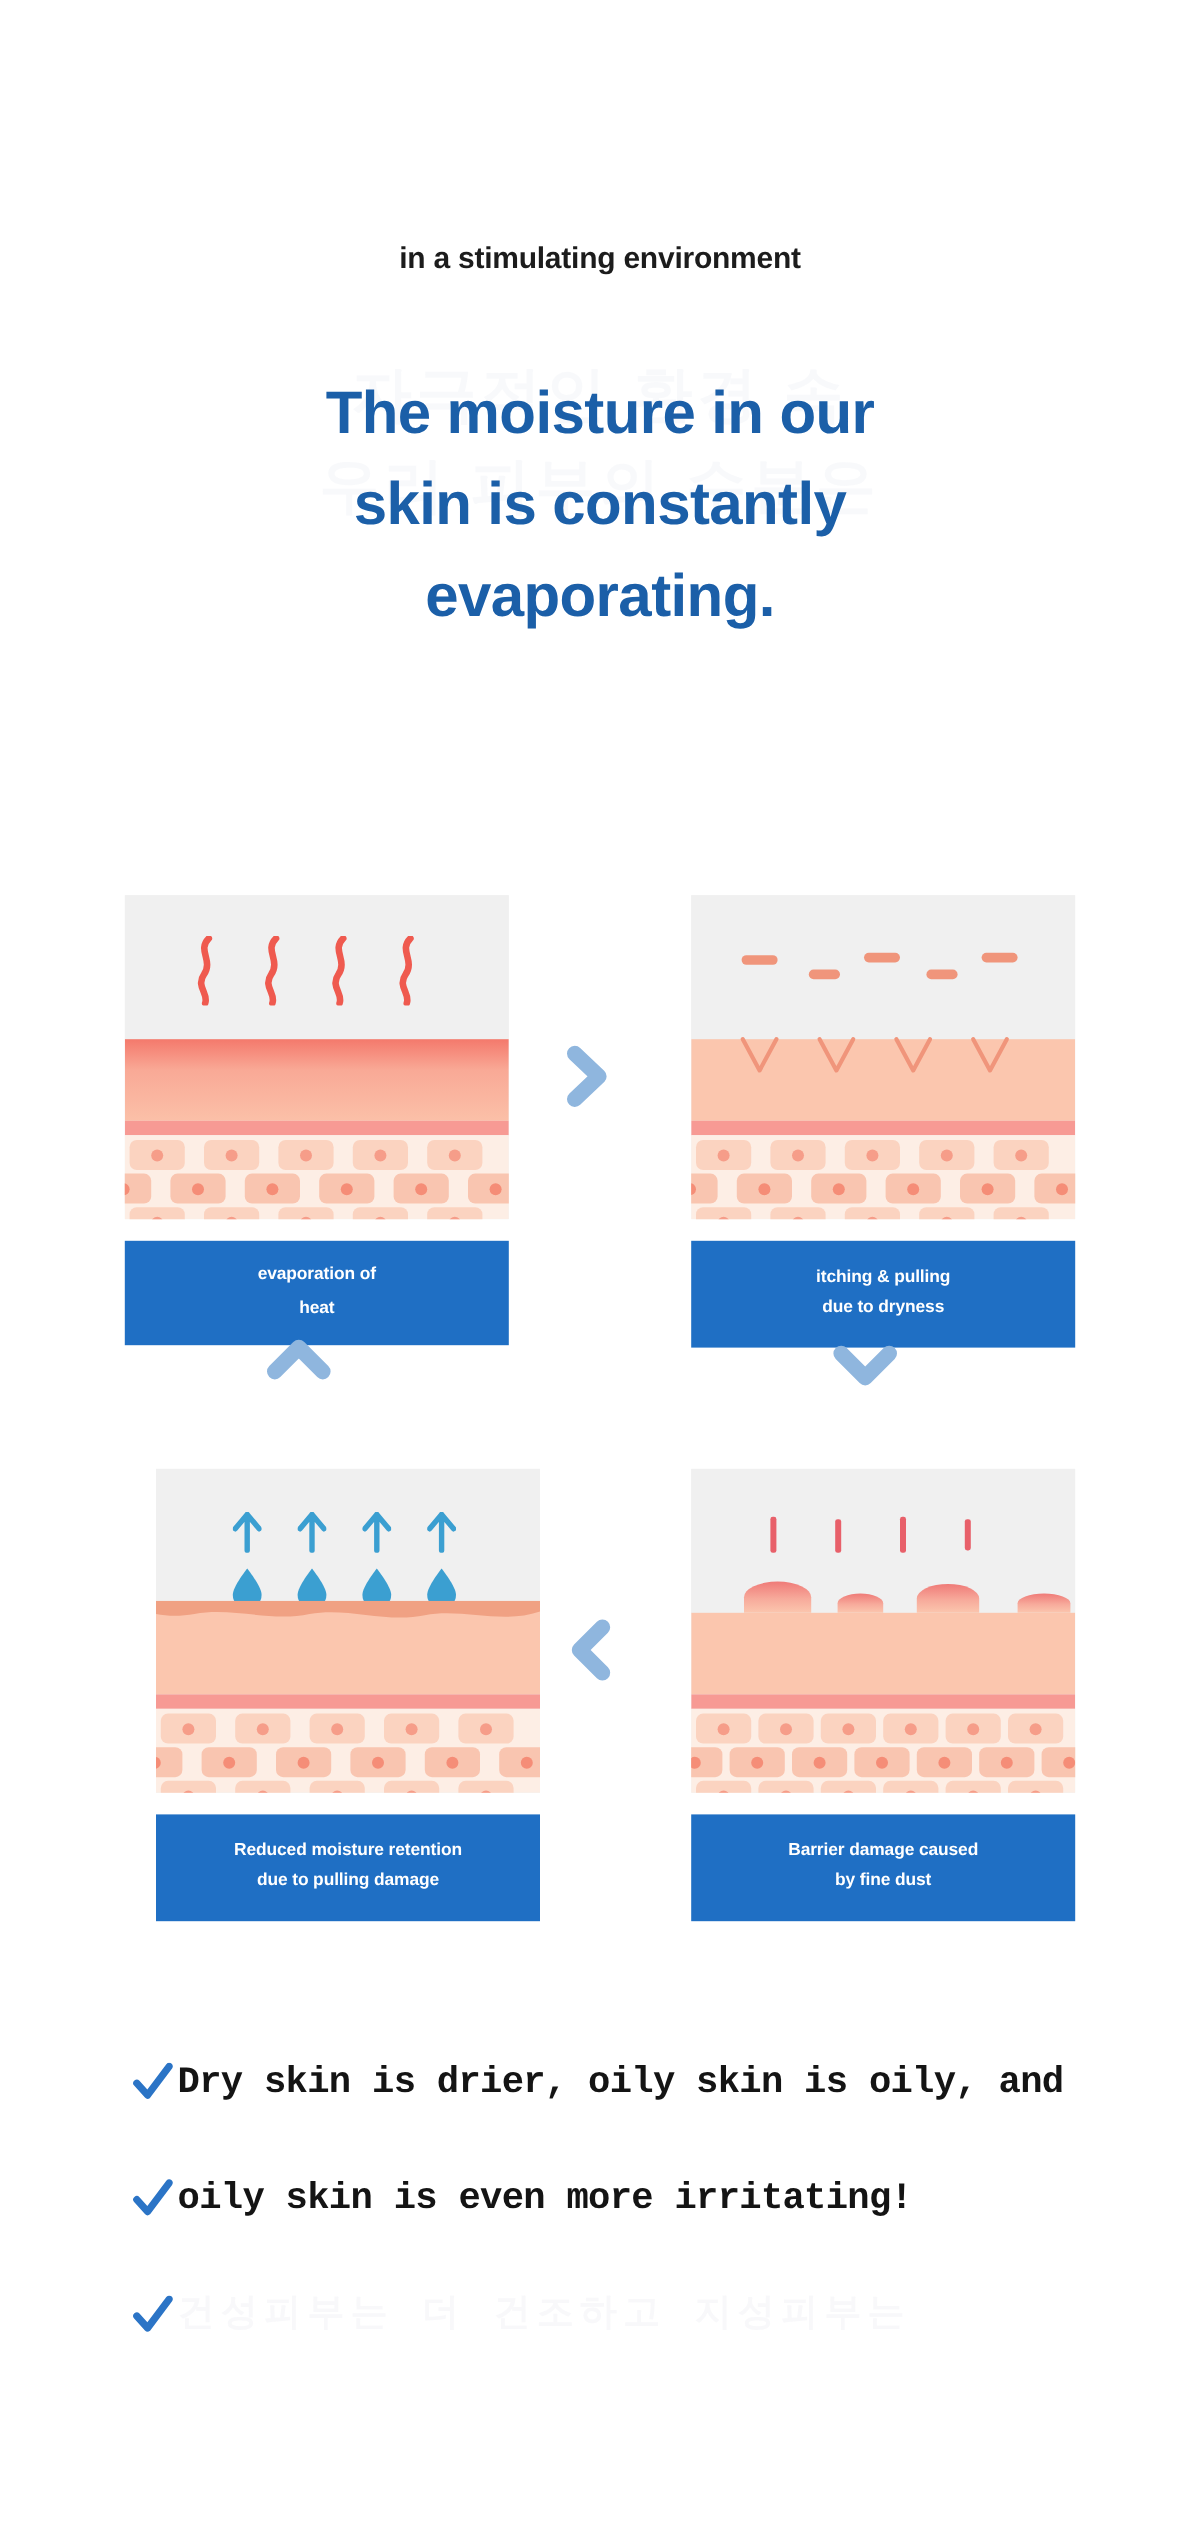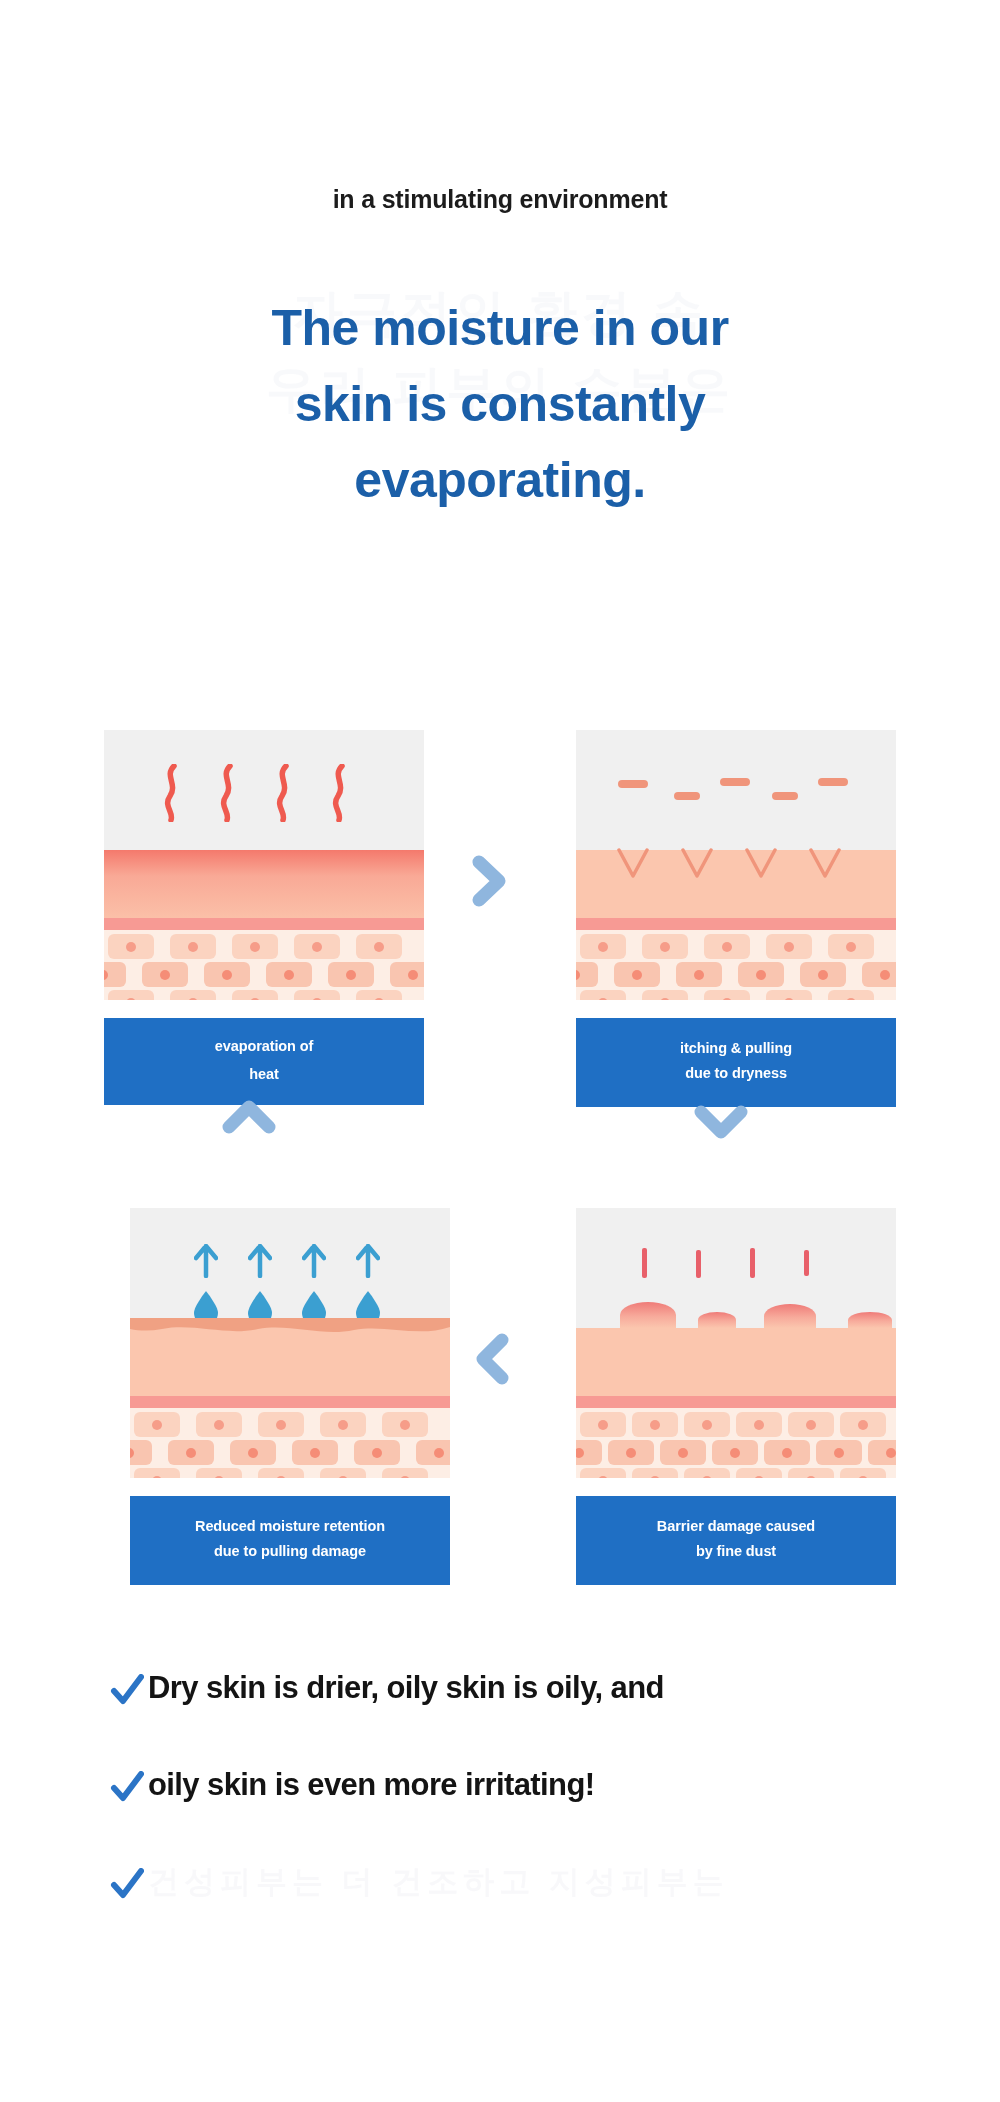--- a/index.html
+++ b/index.html
@@ -15,20 +15,21 @@
     font-family: "Liberation Sans", sans-serif;
     position: relative;
     overflow: hidden;
   }
 
   .page {
     position: relative;
     width: 1000px;
     height: 1562px;
     background: #ffffff;
+    margin-top: 16px;
   }
 
   
   .eyebrow {
     position: absolute;
     top: 185px;
     left: 0;
     width: 1000px;
     text-align: center;
     font-size: 25px;
@@ -229,22 +230,23 @@
   
   .bullets {
     position: absolute;
     top: 1640px;
     left: 110px;
     width: 860px;
   }
 
   .bullet {
     display: flex;
-    align-items: center;
+    align-items: flex-end;
     height: 97px;
+    font-family: Liberation Mono, monospace;
   }
 
   .check {
     flex: 0 0 auto;
     width: 38px;
     margin-top: 4px;
     color: #2b74c6;
     line-height: 0;
   }
   .check svg { display: block; }

